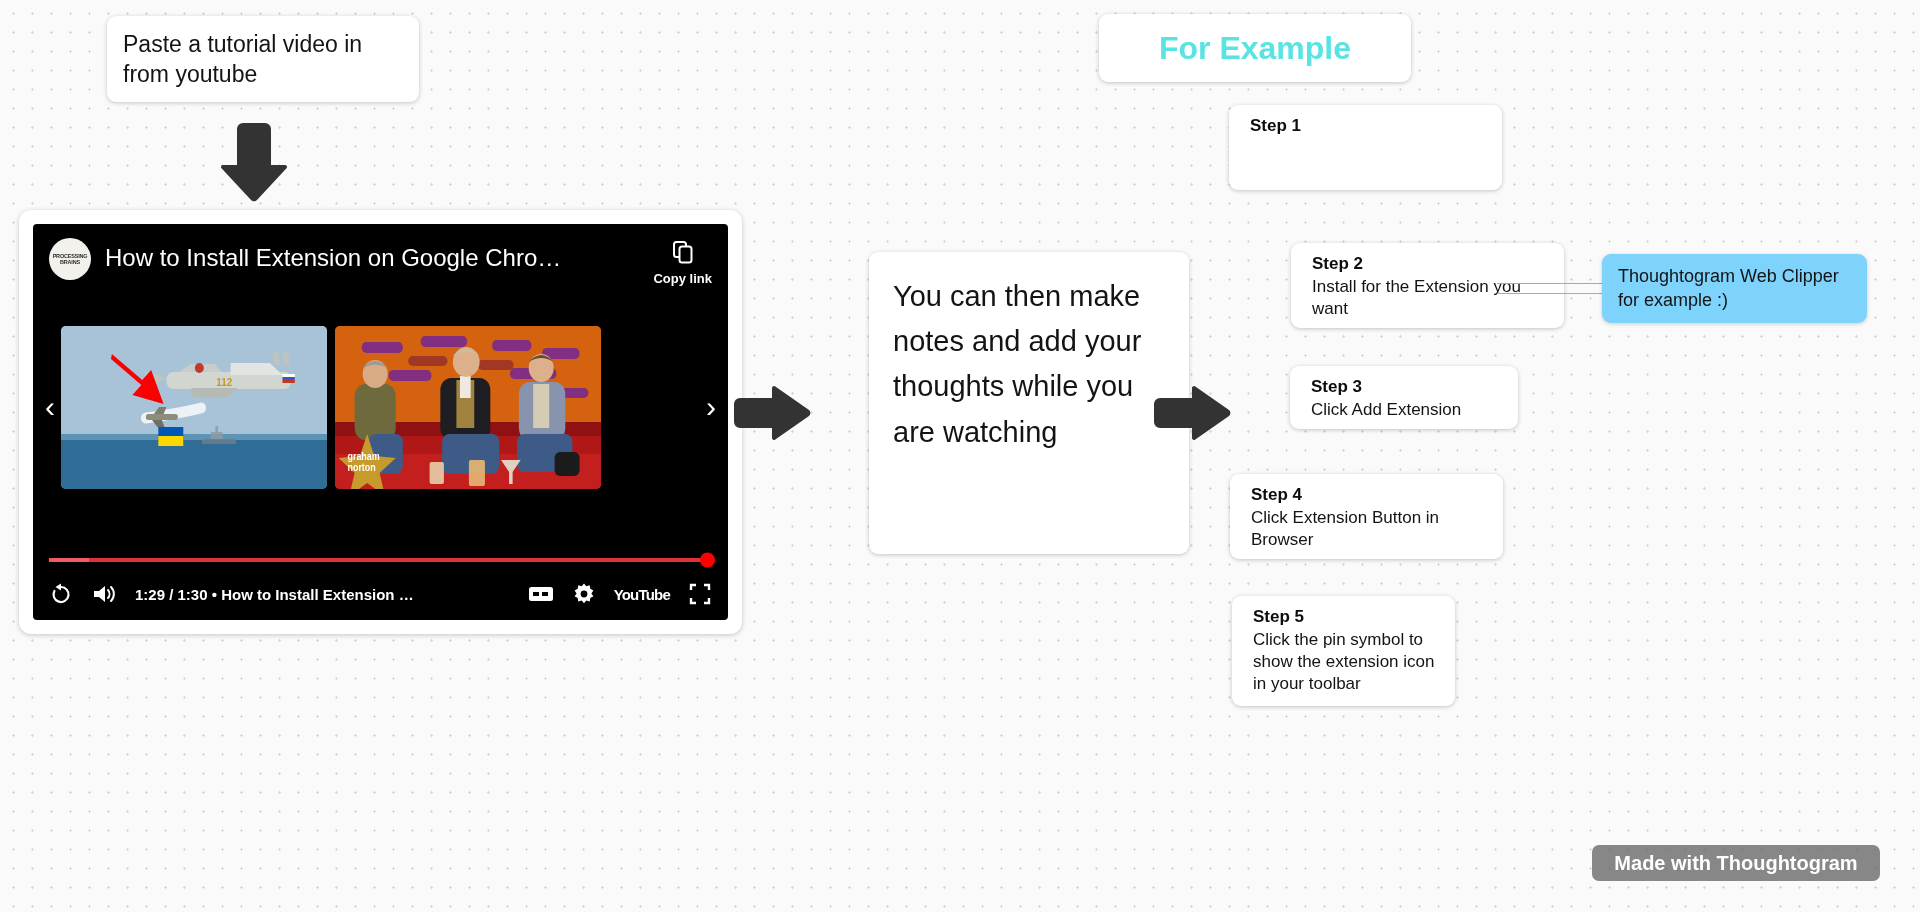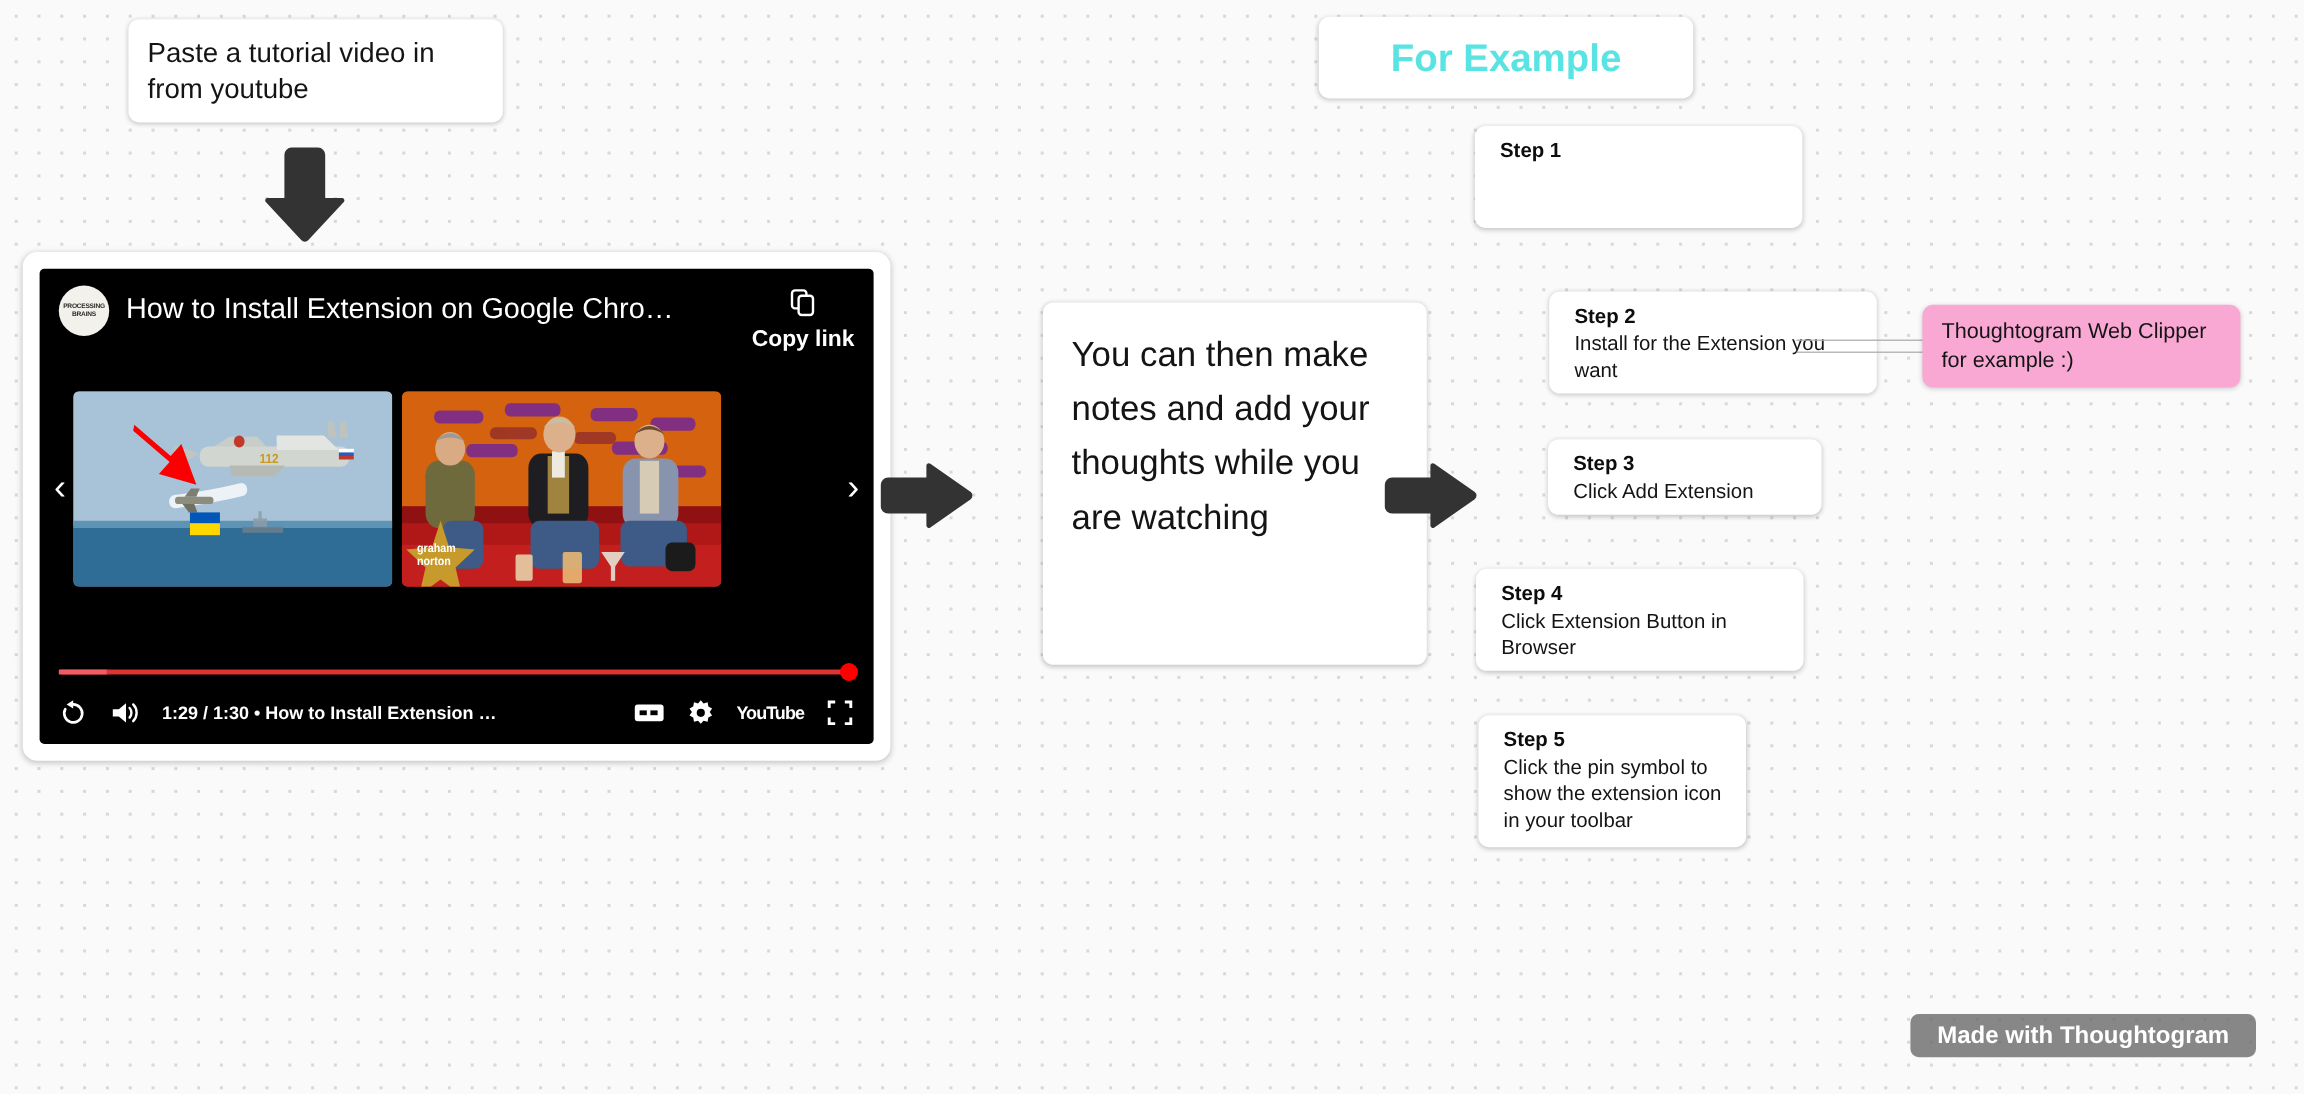--- a/index.html
+++ b/index.html
@@ -116,21 +116,21 @@
     padding-top: 4px;
   }
   .yt-copy {
     margin-left: auto;
     text-align: center;
     color: #ffffff;
     padding-top: 2px;
     cursor: pointer;
   }
   .yt-copy .lbl {
-    font-size: 19px;
+    font-size: 13px;
     font-weight: bold;
     display: block;
     margin-top: 3px;
   }
 
   
   .yt-stage {
     position: relative;
     height: 210px;
     display: flex;
@@ -271,21 +271,21 @@
   #step-3 { left: 1290px; top: 366px; width: 228px; height: 63px; }
   #step-4 { left: 1230px; top: 474px; width: 273px; height: 85px; }
   #step-5 { left: 1232px; top: 596px; width: 223px; height: 110px; }
 
   
   #clipper-note {
     left: 1602px;
     top: 254px;
     width: 265px;
     height: 69px;
-    background: #f9a8d4;
+    background: #7dd3fc;
     border-radius: 9px;
     box-shadow: 0 1px 4px rgba(0,0,0,0.18);
     padding: 12px 16px;
     display: flex;
     align-items: center;
   }
   #clipper-note .txt {
     font-size: 18px;
     line-height: 1.32;
     color: #141414;

